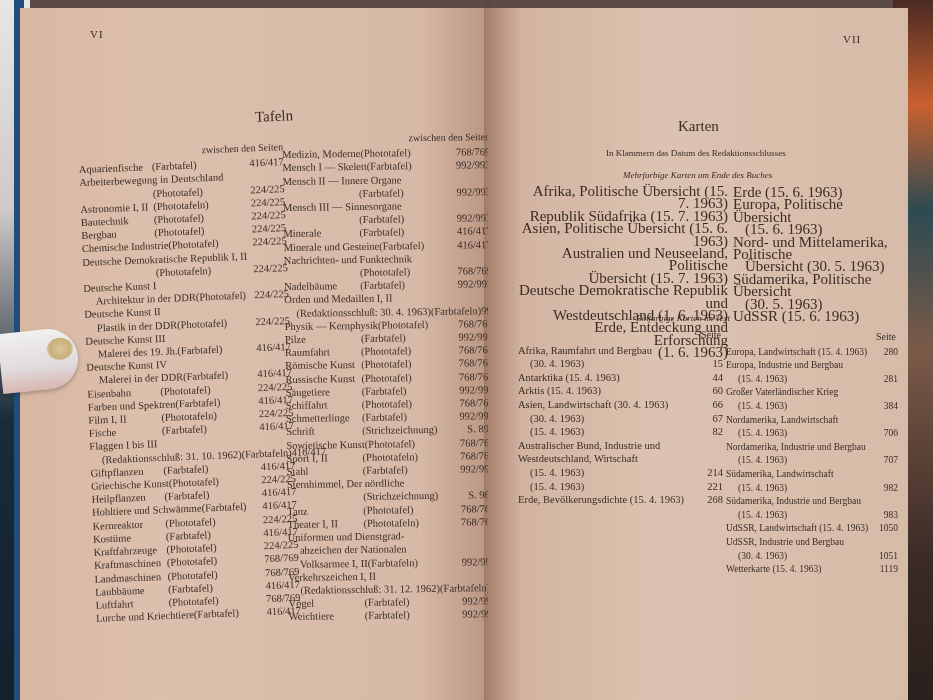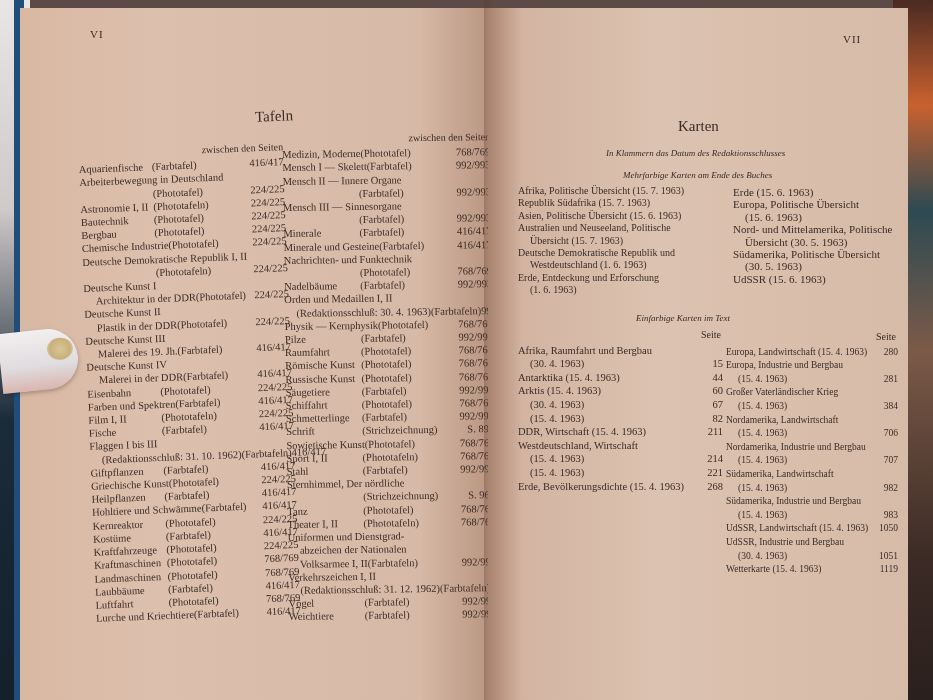--- a/index.html
+++ b/index.html
@@ -462,35 +462,35 @@
         </div>
       </div>
     </div>
 </div>
 
 <div class="gutter"></div>
 
 <div class="page page-right">
   <div class="folio" style="left:355px;top:25px;">VII</div>
   <div class="heading" style="left:190px;top:110px;">Karten</div>
-  <div class="sub" style="left:118px;top:140px;font-style:italic;">In Klammern das Datum des Redaktionsschlusses</div>
+  <div class="sub" style="left:118px;top:140px;">In Klammern das Datum des Redaktionsschlusses</div>
   <div class="sub italic" style="left:135px;top:162px;">Mehrfarbige Karten am Ende des Buches</div>
 
-  <div class="col" id="rcol1" style="left:30px;top:177px;width:210px;font-size:10px;line-height:12.4px;">
+  <div class="col" id="rcol1" style="left:30px;top:177px;width:210px;font-size:15px;line-height:12.4px;text-align:right;">
       <div>Afrika, Politische Übersicht (15. 7. 1963)</div>
       <div>Republik Südafrika (15. 7. 1963)</div>
       <div>Asien, Politische Übersicht (15. 6. 1963)</div>
       <div>Australien und Neuseeland, Politische</div>
       <div class="ind">Übersicht (15. 7. 1963)</div>
       <div>Deutsche Demokratische Republik und</div>
       <div class="ind">Westdeutschland (1. 6. 1963)</div>
       <div>Erde, Entdeckung und Erforschung</div>
       <div class="ind">(1. 6. 1963)</div>
     </div>
-  <div class="col" id="rcol2" style="left:245px;top:178px;width:170px;font-size:11px;line-height:12.4px;">
+  <div class="col" id="rcol2" style="left:245px;top:178px;width:170px;font-size:15px;line-height:12.4px;">
       <div>Erde (15. 6. 1963)</div>
       <div>Europa, Politische Übersicht</div>
       <div class="ind">(15. 6. 1963)</div>
       <div>Nord- und Mittelamerika, Politische</div>
       <div class="ind">Übersicht (30. 5. 1963)</div>
       <div>Südamerika, Politische Übersicht</div>
       <div class="ind">(30. 5. 1963)</div>
       <div>UdSSR (15. 6. 1963)</div>
     </div>
 
@@ -504,32 +504,33 @@
         <span class="p">15</span>
       </div>
       <div class="mrow">
         <span class="t">Antarktika (15. 4. 1963)</span>
         <span class="p">44</span>
       </div>
       <div class="mrow">
         <span class="t">Arktis (15. 4. 1963)</span>
         <span class="p">60</span>
       </div>
+      <div class="mrow">
+        <span class="t">Asien, Landwirtschaft (30. 4. 1963)</span>
+        <span class="p">66</span>
+      </div>
       <div class="mrow ind">
         <span class="t">(30. 4. 1963)</span>
         <span class="p">67</span>
       </div>
       <div class="mrow ind">
         <span class="t">(15. 4. 1963)</span>
         <span class="p">82</span>
       </div>
-      <div class="mrow">
-        <span class="t">DDR, Wirtschaft (15. 4. 1963)</span>
-        <span class="p">211</span>
-      </div>
+      <div>Australischer Bund, Industrie und</div>
       <div>Westdeutschland, Wirtschaft</div>
       <div class="mrow ind">
         <span class="t">(15. 4. 1963)</span>
         <span class="p">214</span>
       </div>
       <div class="mrow ind">
         <span class="t">(15. 4. 1963)</span>
         <span class="p">221</span>
       </div>
       <div class="mrow">

